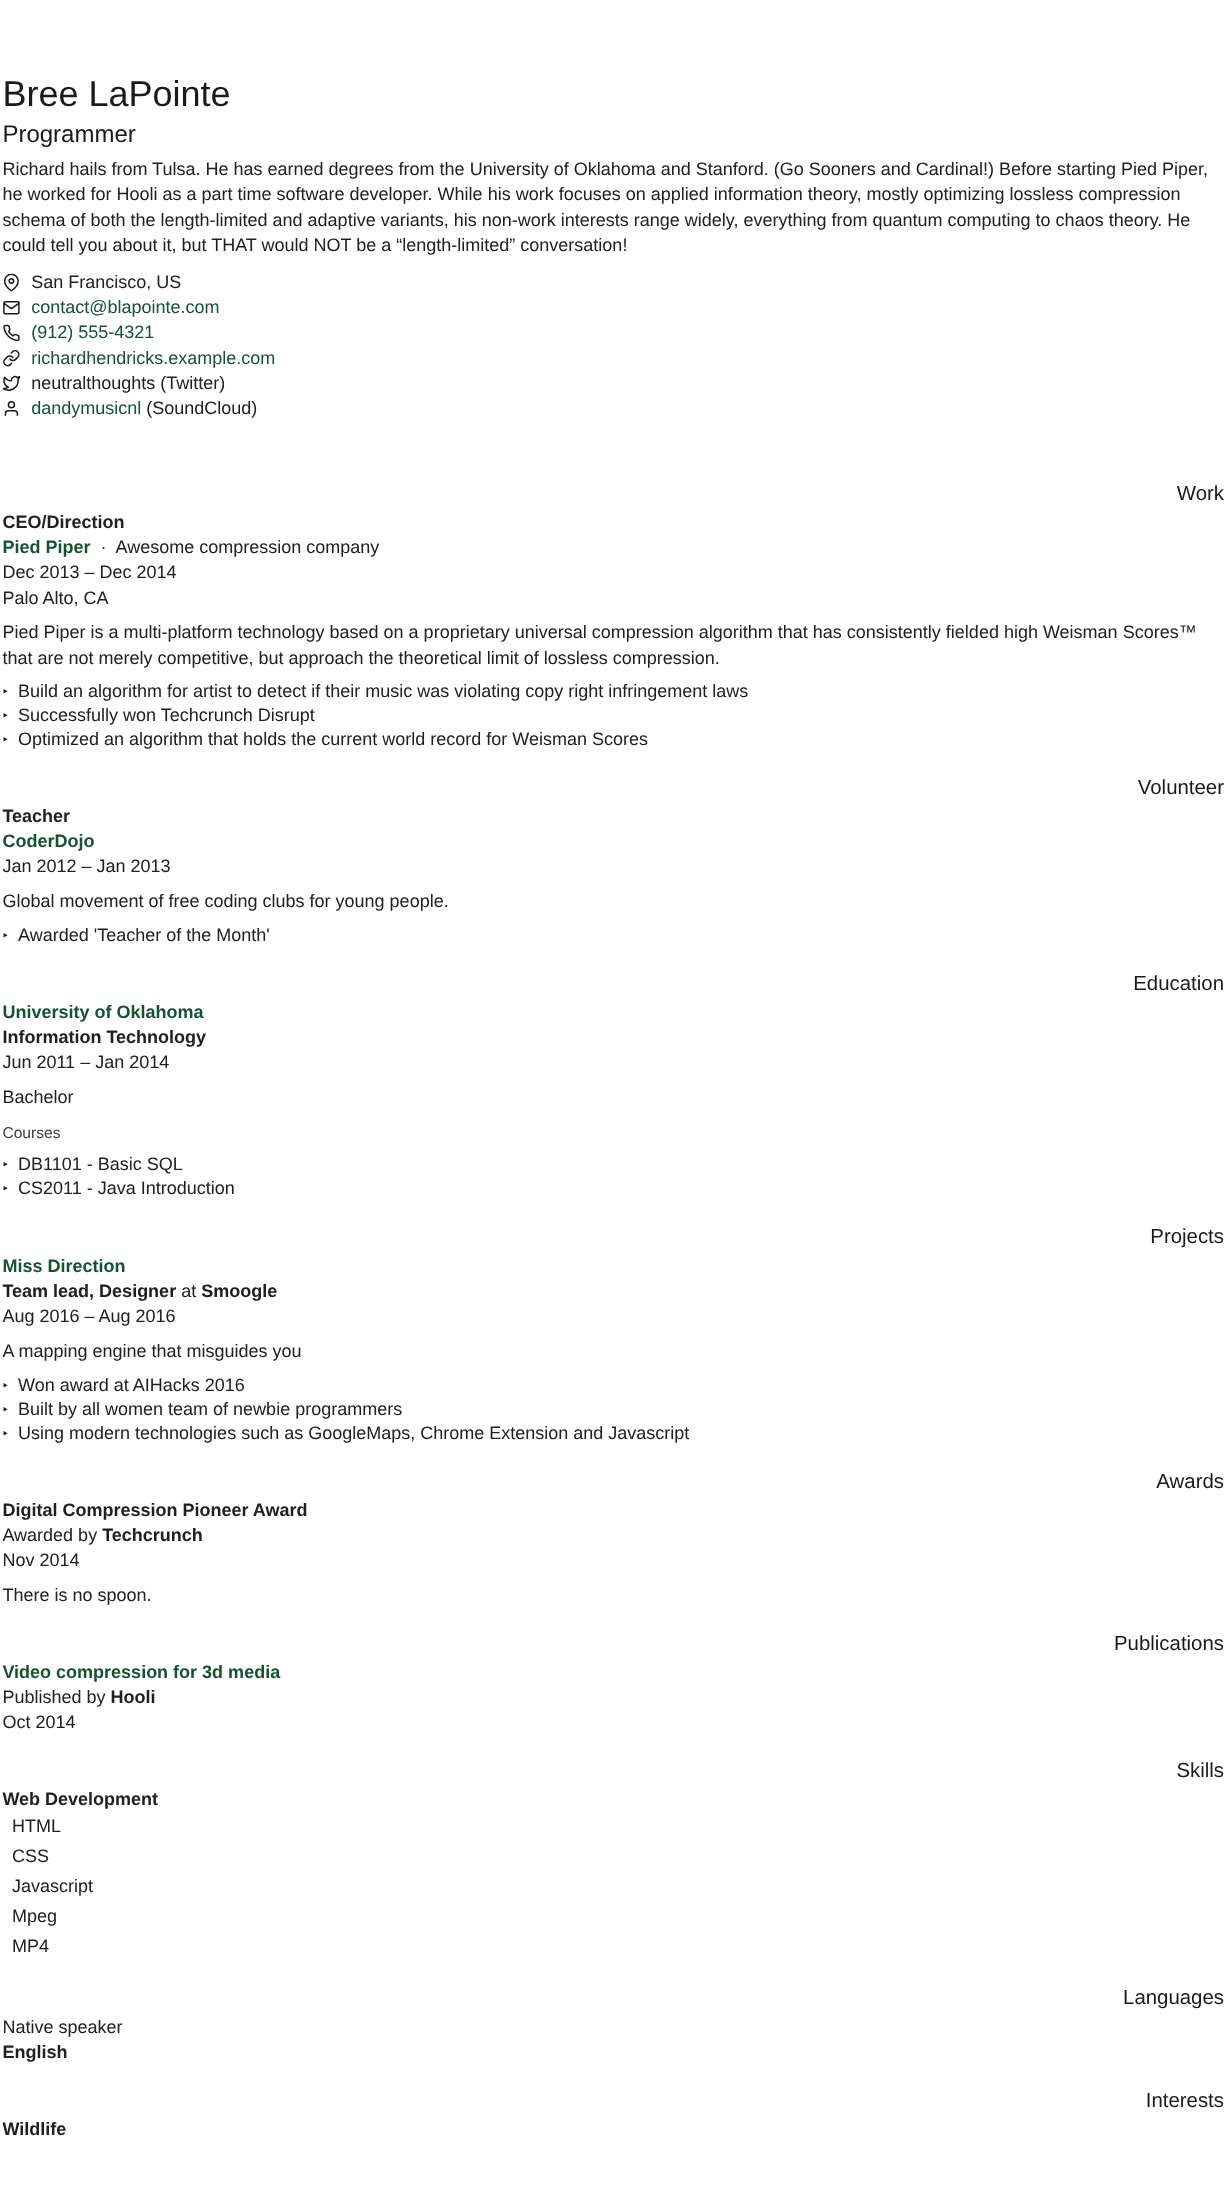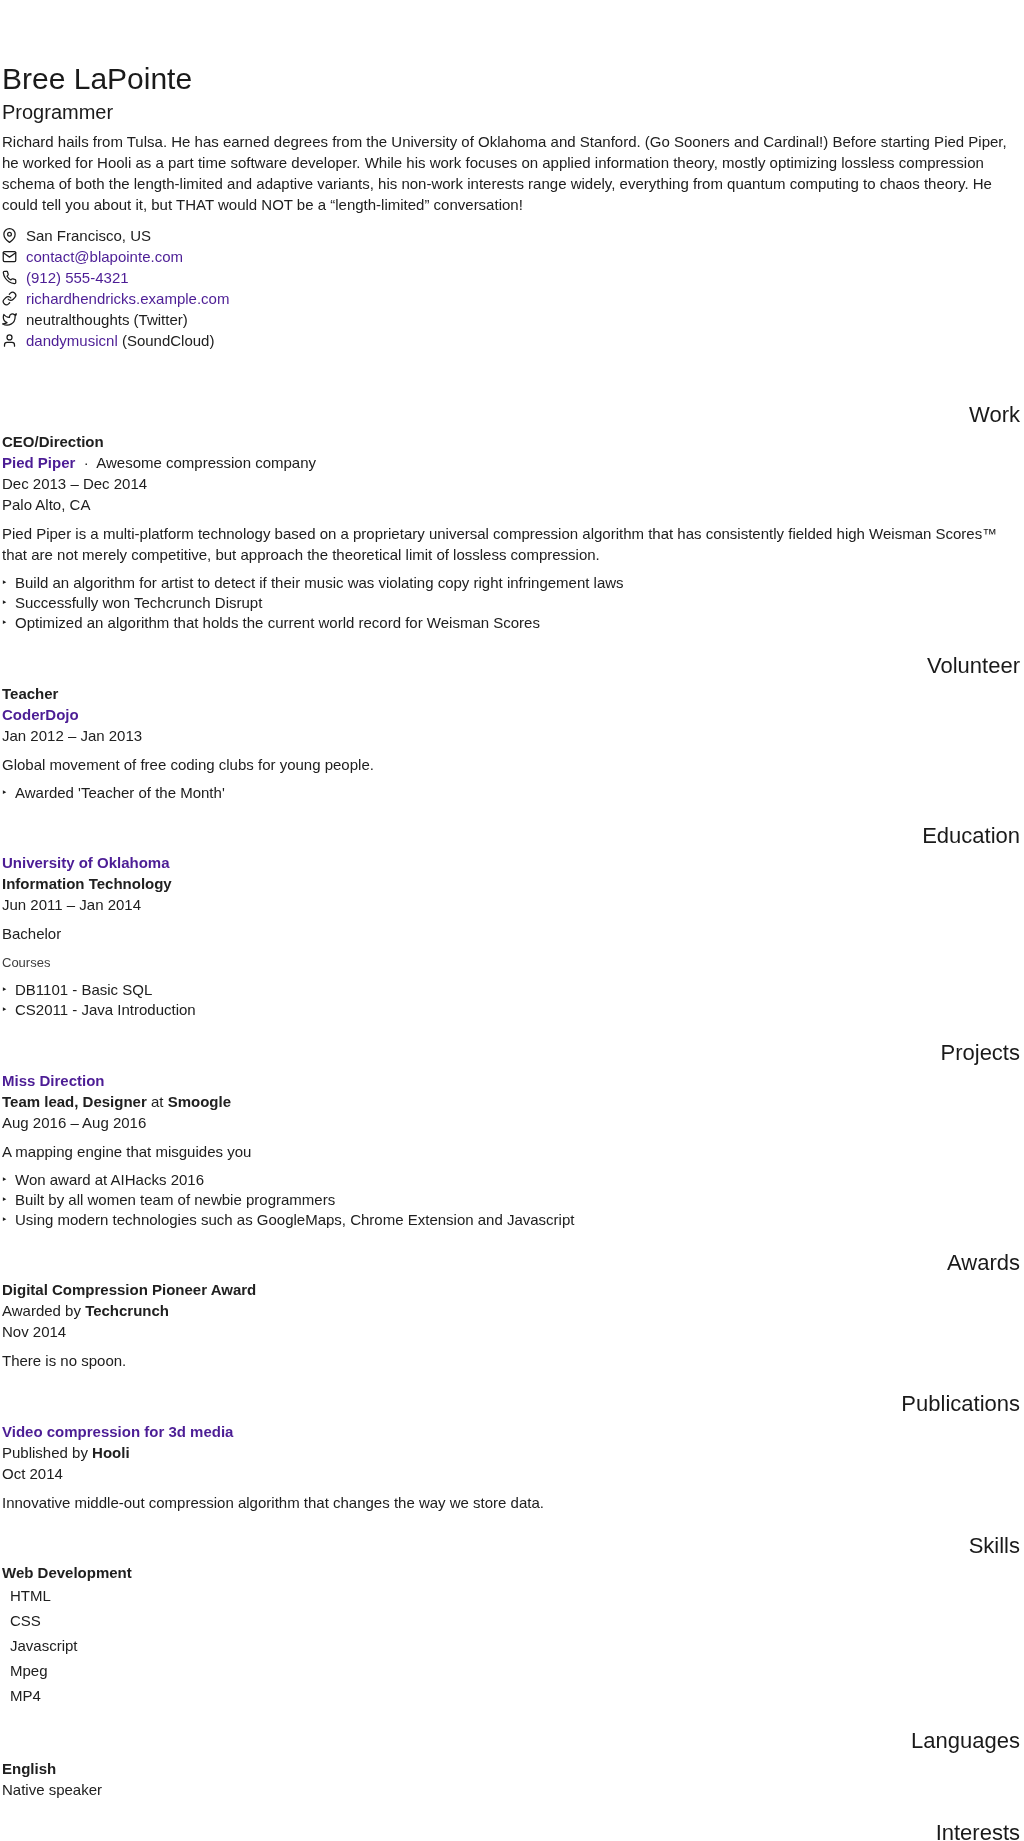--- a/index.html
+++ b/index.html
@@ -15,27 +15,27 @@
   }
   h1, h2, h3, p, ul, blockquote { margin: 0; padding: 0; }
   h1.name { font-size: 30px; font-weight: 400; line-height: 1.15; letter-spacing: 0; color: #1a1a1a; }
   h2.label { font-size: 20px; font-weight: 400; line-height: 1.3; margin: 2px 0 6px; color: #1a1a1a; }
   p.summary { margin: 0 0 10px; }
 
   ul.contact { list-style: none; }
   ul.contact li { display: flex; align-items: center; gap: 9px; height: 21px; }
   .cicon { width: 15px; height: 15px; flex: 0 0 15px; display: inline-flex; }
   .cicon svg { width: 15px; height: 15px; stroke: #1a1a1a; fill: none; stroke-width: 2; stroke-linecap: round; stroke-linejoin: round; }
-  a.link { color: #4c1d95; text-decoration: none; cursor: pointer; }
+  a.link { color: #14532d; text-decoration: none; cursor: pointer; }
   a.link.bold { font-weight: 700; }
 
   .top-spacer { height: 50px; }
 
   h3.section-heading {
-    font-size: 22px; font-weight: 400; text-align: right;
+    font-size: 17px; font-weight: 400; text-align: right;
     color: #1a1a1a; line-height: 1.25; margin: 19px 0 3px;
   }
   section.first h3.section-heading { margin-top: 0; }
 
   .line { line-height: 21px; }
   .bold { font-weight: 700; }
   p.desc { margin-top: 8px; }
   ul.highlights { list-style: none; margin-top: 8px; }
   ul.highlights li { position: relative; padding-left: 13px; line-height: 20px; }
   ul.highlights li::before { content: "‣"; position: absolute; left: 0; top: 0; font-size: 13px; line-height: 20px; }
@@ -184,40 +184,39 @@
 
 <section>
   <h3 class="section-heading">Publications</h3>
   <div class="line">
     <a class="link bold">Video compression for 3d media</a>
   </div>
   <div class="line">
     <span>Published by</span> <span class="bold">Hooli</span>
   </div>
   <div class="line">Oct 2014</div>
-  <p class="desc">Innovative middle-out compression algorithm that changes the way we store data.</p>
 </section>
 
 <section>
   <h3 class="section-heading">Skills</h3>
   <div>
     <div class="line bold">Web Development</div>
     <div class="skill-item">HTML</div>
     <div class="skill-item">CSS</div>
     <div class="skill-item">Javascript</div>
   </div>
   <div>
     <div class="skill-item">Mpeg</div>
     <div class="skill-item">MP4</div>
   </div>
 </section>
 
 <section>
   <h3 class="section-heading">Languages</h3>
+  <div class="line">Native speaker</div>
   <div class="line bold">English</div>
-  <div class="line">Native speaker</div>
 </section>
 
 <section>
   <h3 class="section-heading">Interests</h3>
   <div class="line bold">Wildlife</div>
 
 </section>
 
 </body></html>

